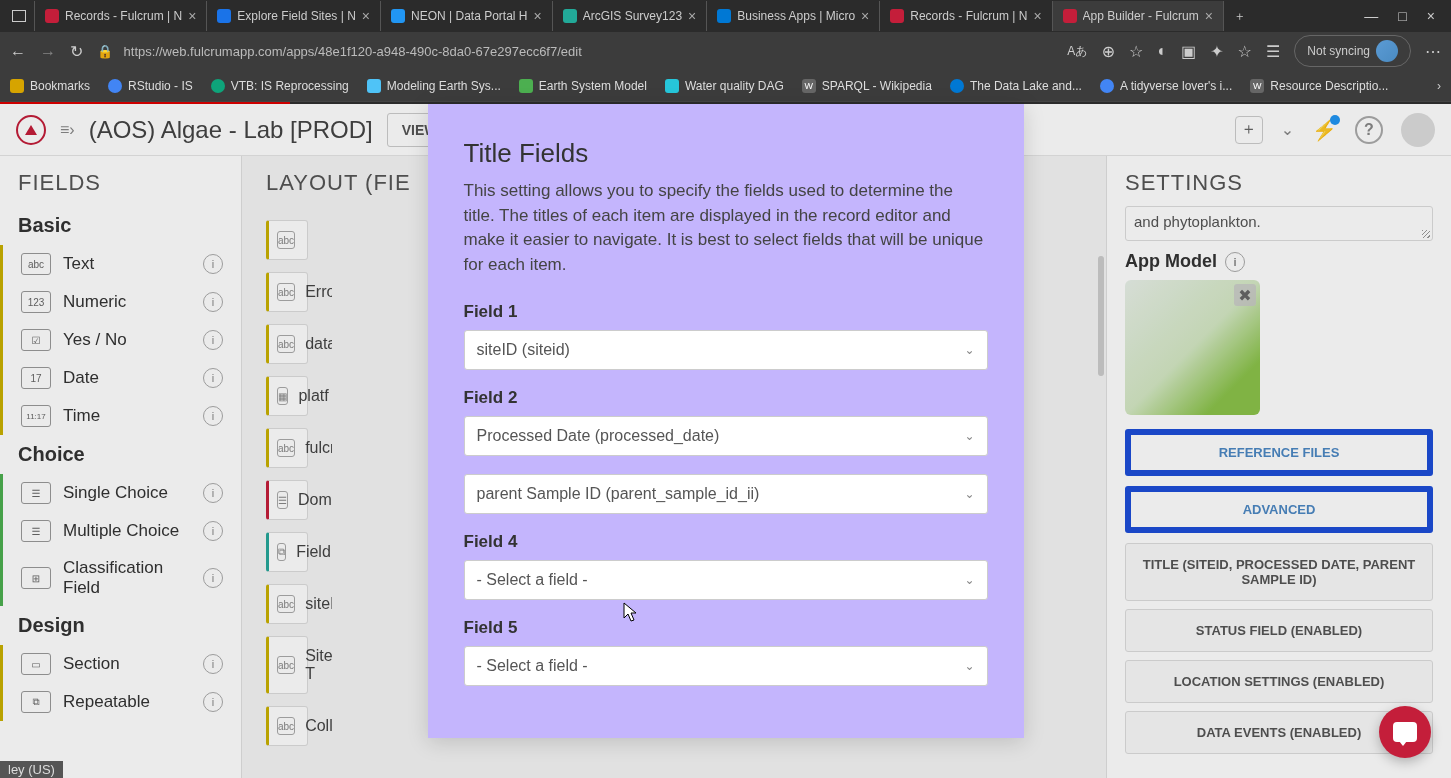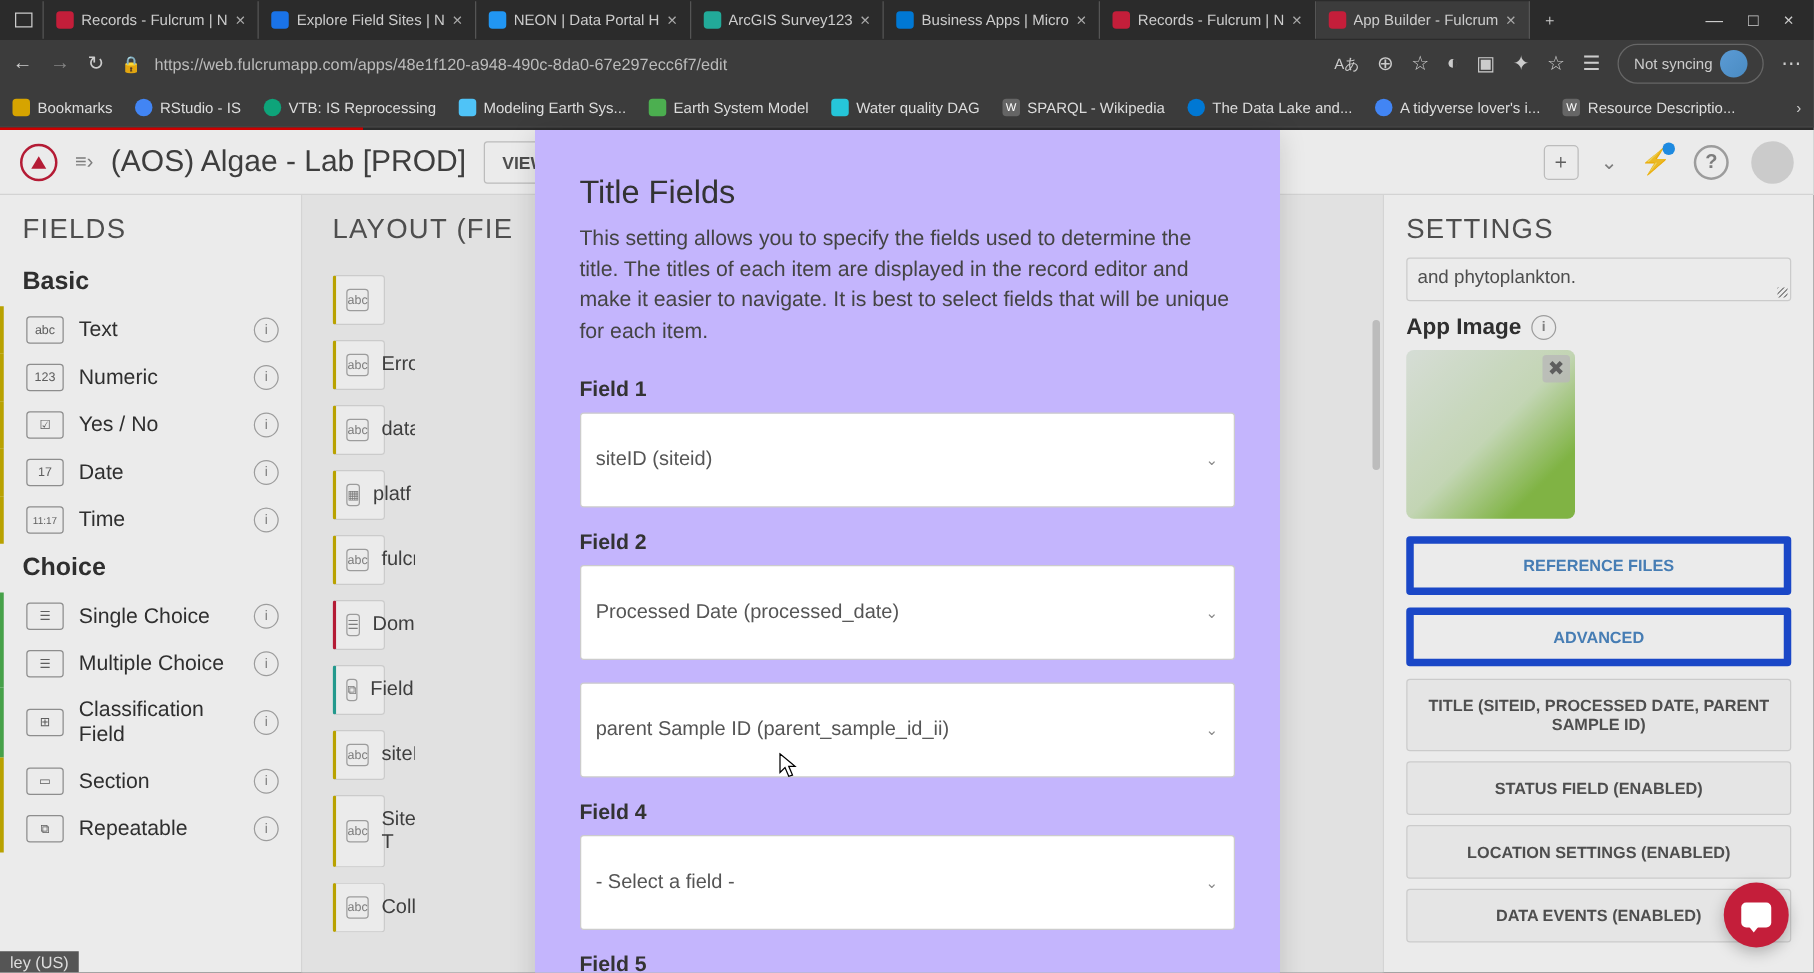--- a/index.html
+++ b/index.html
@@ -78,21 +78,21 @@
 .settings-btn { width: 100%; padding: 10px; border: 6px solid #1d4ed8; background: #fff; color: #4d88c4; font-size: 13px; font-weight: 700; cursor: pointer; border-radius: 3px; margin-bottom: 10px; }
 .settings-info-btn { width: 100%; padding: 13px; border: 1px solid #ddd; background: #f9f9f9; color: #555; font-size: 13px; font-weight: 700; cursor: pointer; border-radius: 3px; margin-bottom: 8px; text-align: center; }
 
 
 .modal-overlay { position: absolute; top: 0; left: 0; right: 0; bottom: 0; background: rgba(0,0,0,0.08); display: flex; justify-content: center; align-items: flex-start; pointer-events: none; }
 .modal-overlay > * { pointer-events: auto; }
 .modal { width: 596px; background: #c4b5fd; margin-top: 0; padding: 34px 36px; box-shadow: 0 4px 20px rgba(0,0,0,0.15); }
 .modal-title { font-size: 26px; color: #333; font-weight: 500; margin-bottom: 10px; }
 .modal-desc { font-size: 17px; color: #444; line-height: 1.45; margin-bottom: 24px; }
 .field-label { font-size: 17px; font-weight: 700; color: #333; margin-bottom: 8px; }
-.field-select { width: 100%; padding: 28px 12px; border: 1px solid #ccc; border-radius: 3px; font-size: 16px; color: #555; background: #fff; cursor: pointer; margin-bottom: 18px; display: flex; justify-content: space-between; align-items: center; gap: 36px; }
+.field-select { width: 100%; padding: 10px 12px; border: 1px solid #ccc; border-radius: 3px; font-size: 16px; color: #555; background: #fff; cursor: pointer; margin-bottom: 18px; display: flex; justify-content: space-between; align-items: center; gap: 36px; }
 .chev { color: #888; font-size: 12px; }
 
 
 .chat-bubble { position: absolute; bottom: 20px; right: 20px; width: 52px; height: 52px; background: #c41e3a; border-radius: 50%; display: flex; align-items: center; justify-content: center; cursor: pointer; box-shadow: 0 4px 12px rgba(0,0,0,0.25); }
 .chat-inner { width: 24px; height: 20px; background: #fff; border-radius: 4px; position: relative; }
 .chat-inner::after { content: ''; position: absolute; bottom: -4px; left: 6px; width: 0; height: 0; border-left: 4px solid transparent; border-right: 4px solid transparent; border-top: 5px solid #fff; }
 
 .status-bar { position: absolute; bottom: 0; left: 0; background: #555; color: #ddd; font-size: 13px; padding: 1px 8px; }
 
 .cursor { position: absolute; top: 602px; left: 622px; width: 16px; height: 22px; pointer-events: none; z-index: 100; }
@@ -278,20 +278,21 @@
         <div class="field-type-item g">
             <span class="field-type-icon">☰</span>
             <span class="field-type-label">Multiple Choice</span>
             <span class="info-icon">i</span>
           </div>
         <div class="field-type-item g">
             <span class="field-type-icon">⊞</span>
             <span class="field-type-label">Classification Field</span>
             <span class="info-icon">i</span>
           </div>
+        <div class="field-group-header">Design</div>
         <div class="field-type-item y">
             <span class="field-type-icon">▭</span>
             <span class="field-type-label">Section</span>
             <span class="info-icon">i</span>
           </div>
         <div class="field-type-item y">
             <span class="field-type-icon">⧉</span>
             <span class="field-type-label">Repeatable</span>
             <span class="info-icon">i</span>
           </div>
@@ -343,21 +344,21 @@
             <span class="label">Colle</span>
           </div>
       </div>
       <div class="mid-scroll"></div>
     </div>
 
     <div class="col-right">
       <div class="panel-header" style="padding-left:0">SETTINGS</div>
       <div class="settings-desc"><span>and phytoplankton.</span></div>
       <div class="app-image-label">
-          <span>App Image</span>
+          <span>App Model</span>
           <span class="info-icon">i</span>
         </div>
       <div class="app-image-box">
           <div class="app-image-close">✖</div>
         </div>
       <button class="settings-btn">REFERENCE FILES</button>
       <button class="settings-btn">ADVANCED</button>
       <button class="settings-info-btn">TITLE (SITEID, PROCESSED DATE, PARENT SAMPLE ID)</button>
       <button class="settings-info-btn">STATUS FIELD (ENABLED)</button>
       <button class="settings-info-btn">LOCATION SETTINGS (ENABLED)</button>

